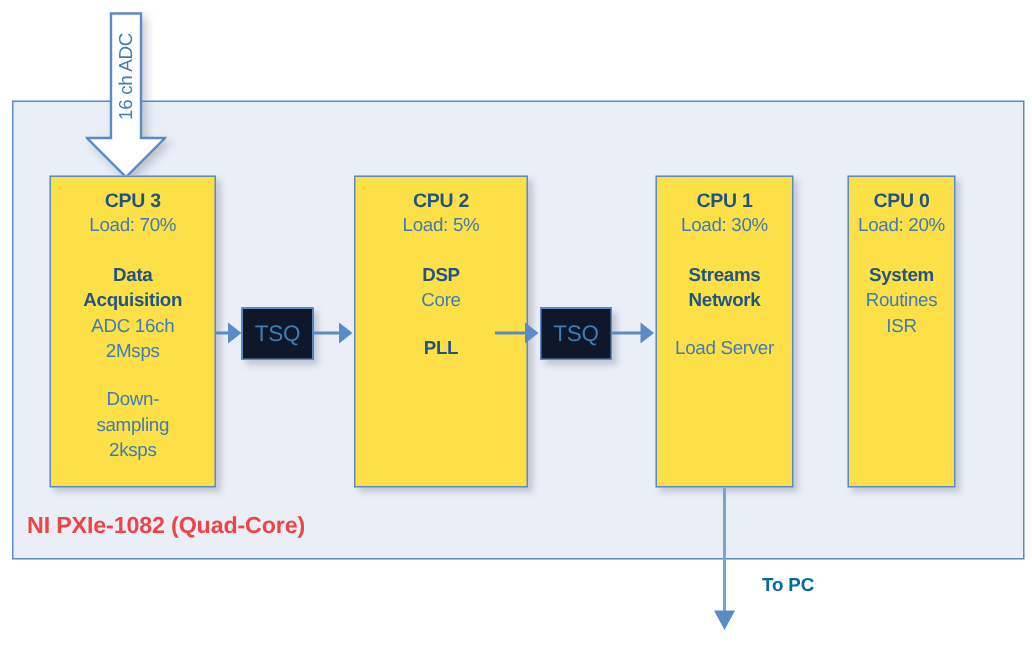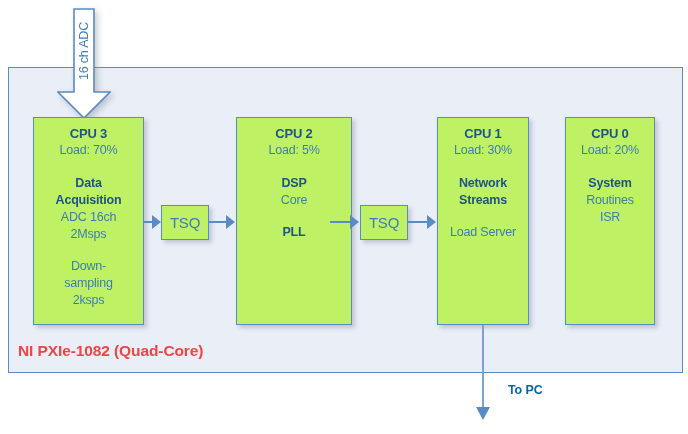--- a/index.html
+++ b/index.html
@@ -35,21 +35,21 @@
     color: #ef4444;
     letter-spacing: -0.1px;
     white-space: nowrap;
   }
 
   
   .cpu-box {
     position: absolute;
     top: 117px;
     height: 208px;
-    background: #bef264;
+    background: #fde047;
     border: 1px solid #5b8bc4;
     box-sizing: border-box;
     box-shadow: 3px 3px 4px rgba(120,130,145,0.35);
     text-align: center;
     padding-top: 7px;
   }
   .cpu-title {
     font-size: 13px;
     font-weight: bold;
     color: #1f5484;
@@ -74,29 +74,29 @@
     font-size: 12.5px;
     color: #3f7cb4;
     line-height: 17px;
     letter-spacing: -0.2px;
   }
   .cpu-gap2 { height: 15px; }
 
   #cpu3 { left: 33px;  width: 111px; }
   #cpu2 { left: 236px; width: 116px;  }
   #cpu1 { left: 437px; width: 92px;  }
-  #cpu0 { left: 565px; width: 90px;  }
+  #cpu0 { left: 565px; width: 72px;  }
 
   
   .tsq-box {
     position: absolute;
     top: 205px;
     width: 48px;
     height: 35px;
-    background: #bef264;
+    background: #0f172a;
     border: 1px solid #5b8bc4;
     box-sizing: border-box;
     box-shadow: 3px 3px 4px rgba(120,130,145,0.35);
     color: #3f7cb4;
     font-size: 15px;
     line-height: 33px;
     text-align: center;
     letter-spacing: -0.2px;
   }
   #tsq1 { left: 161px; }
@@ -230,22 +230,22 @@
 <div class="conn" id="conn3"></div>
 <div class="conn-head" id="conn3h"></div>
 <div class="tsq-box" id="tsq2">TSQ</div>
 <div class="conn" id="conn4"></div>
 <div class="conn-head" id="conn4h"></div>
 
 <div class="cpu-box" id="cpu1">
   <div class="cpu-title">CPU 1</div>
   <div class="cpu-load">Load: 30%</div>
   <div class="cpu-gap"></div>
+  <div class="cpu-role">Streams</div>
   <div class="cpu-role">Network</div>
-  <div class="cpu-role">Streams</div>
   <div class="cpu-gap2"></div>
   <div class="cpu-sub">Load Server</div>
 </div>
 
 <div class="cpu-box" id="cpu0">
   <div class="cpu-title">CPU 0</div>
   <div class="cpu-load">Load: 20%</div>
   <div class="cpu-gap"></div>
   <div class="cpu-role">System</div>
   <div class="cpu-sub">Routines</div>

